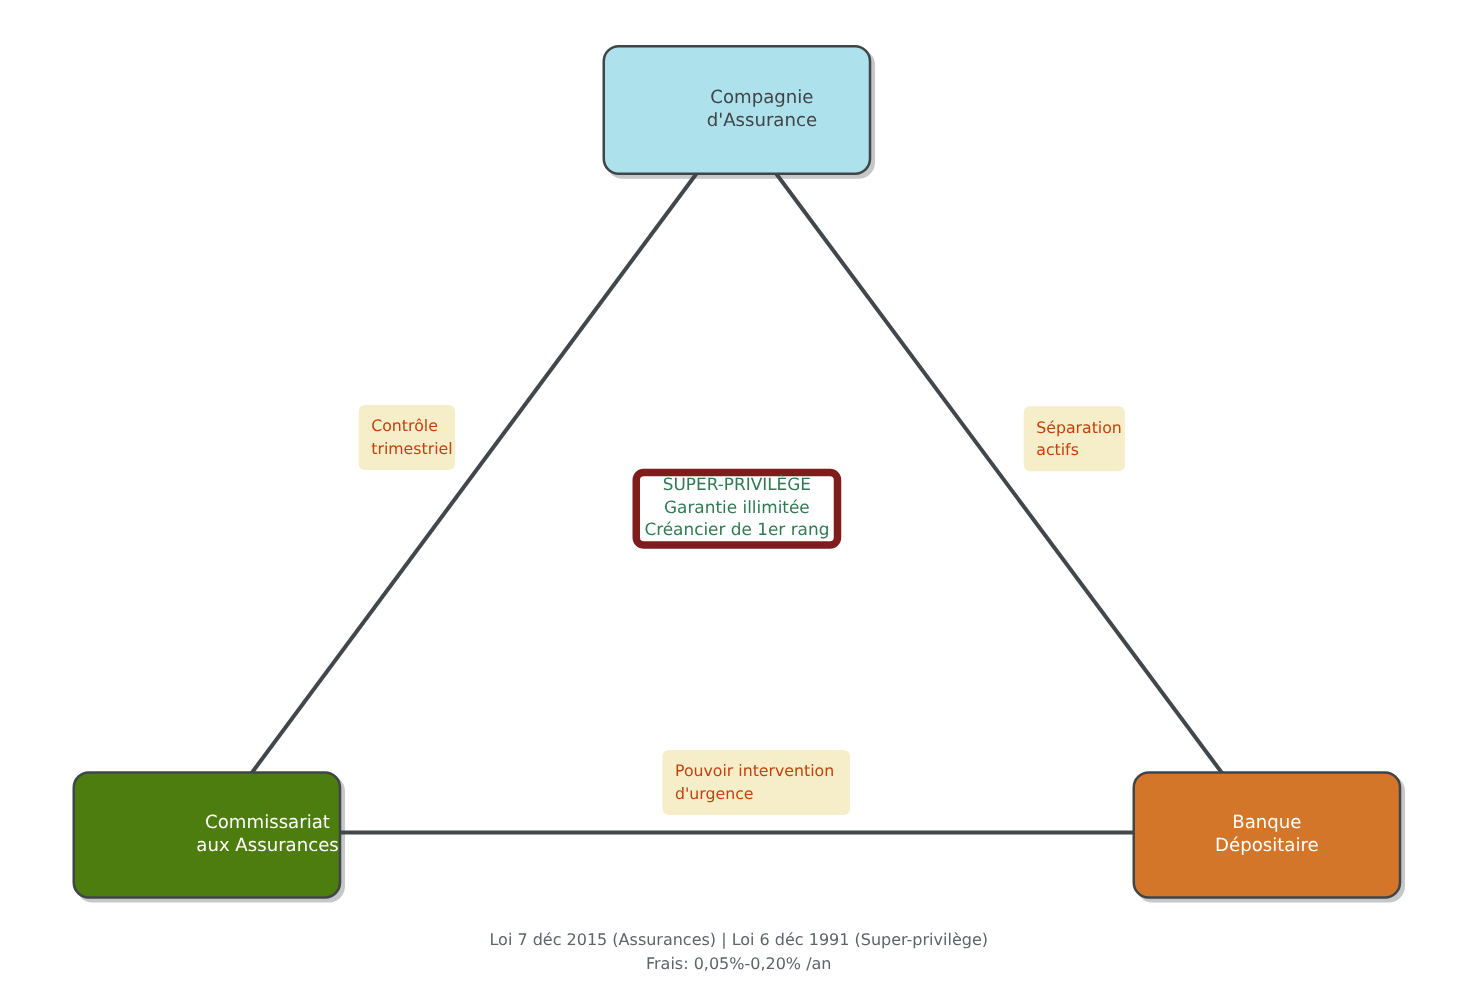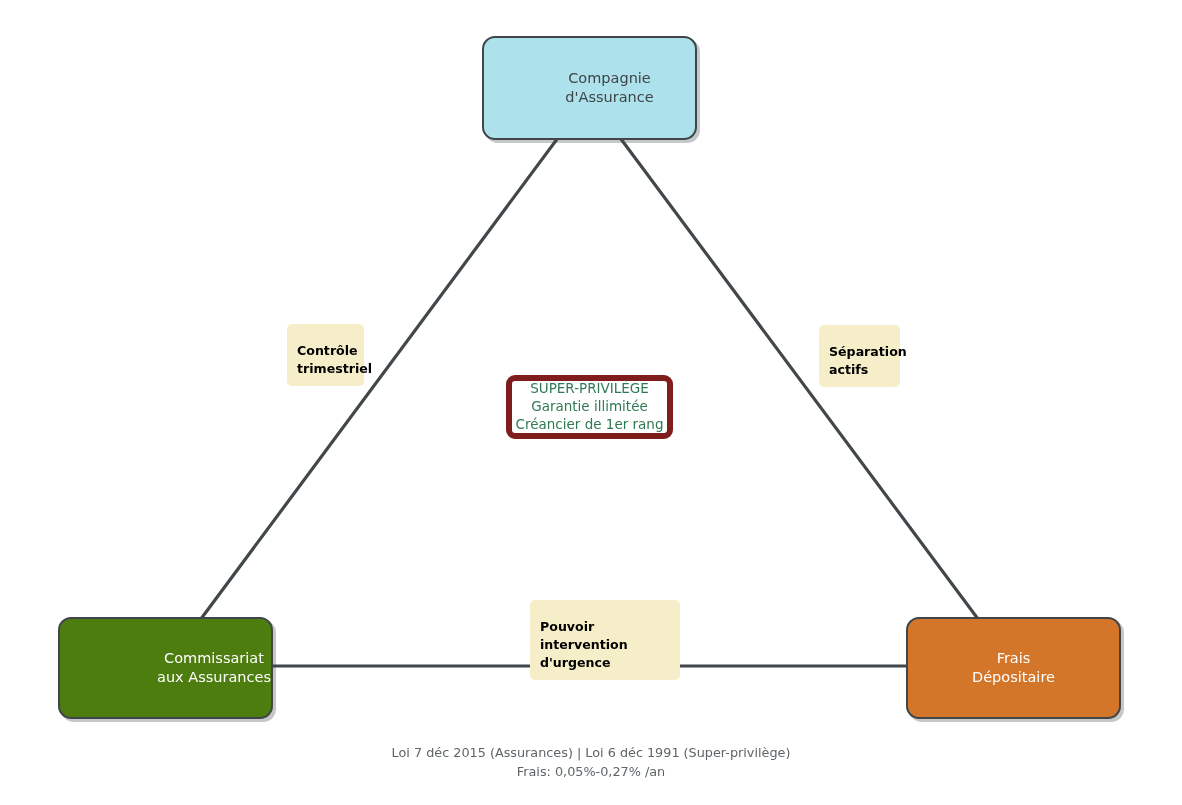--- a/index.html
+++ b/index.html
@@ -96,27 +96,26 @@
     font-size: 13.5px;
     box-shadow: none;
     z-index: 4;
   }
 
   .edge-label {
     position: absolute;
     box-sizing: border-box;
     background: #f5eec8;
     border-radius: 5px;
-    color: #000000;
+    color: #c2410c;
     font-size: 12.6px;
     line-height: 1.42;
-    padding: 18px 10px 8px 10px;
+    padding: 8px 10px 8px 10px;
     white-space: pre-line;
     z-index: 5;
-    font-weight: bold;
   }
 
   #label-controle {
     left: 287px;
     top: 324px;
     width: 77px;
   }
 
   #label-separation {
     left: 819px;
@@ -158,35 +157,35 @@
     <span class="node-label">Compagnie
 d'Assurance</span>
   </div>
 
   <div class="node" id="node-commissariat">
     <span class="node-label">Commissariat
 aux Assurances</span>
   </div>
 
   <div class="node" id="node-banque">
-    <span class="node-label">Frais
+    <span class="node-label">Banque
 Dépositaire</span>
   </div>
 
   <div class="node" id="node-superprivilege">
     <span class="node-label">SUPER-PRIVILÈGE
 Garantie illimitée
 Créancier de 1er rang</span>
   </div>
 
   <div class="edge-label" id="label-controle">Contrôle
 trimestriel</div>
 
   <div class="edge-label" id="label-separation">Séparation
 actifs</div>
 
   <div class="edge-label" id="label-pouvoir">Pouvoir intervention
 d'urgence</div>
 
   <div id="footnote">Loi 7 déc 2015 (Assurances) | Loi 6 déc 1991 (Super-privilège)
-Frais: 0,05%-0,27% /an</div>
+Frais: 0,05%-0,20% /an</div>
 
 </div>
 
 </body></html>

